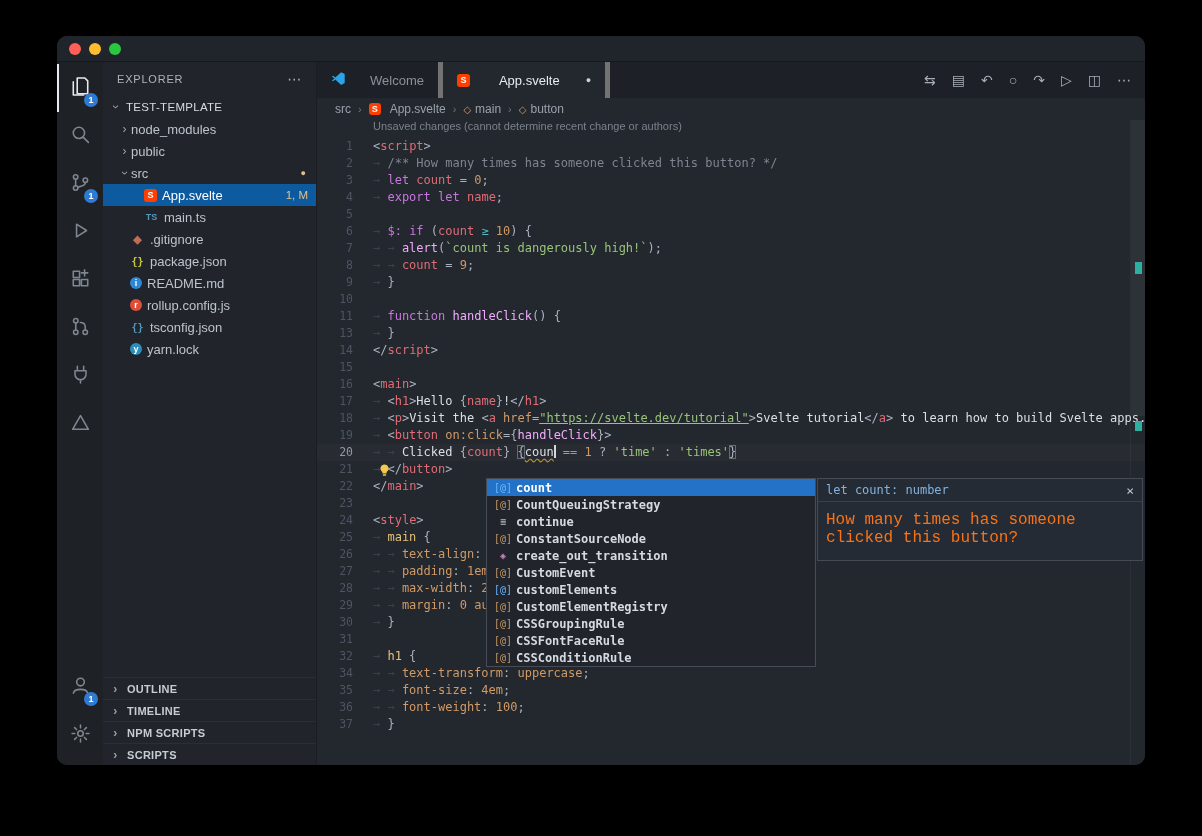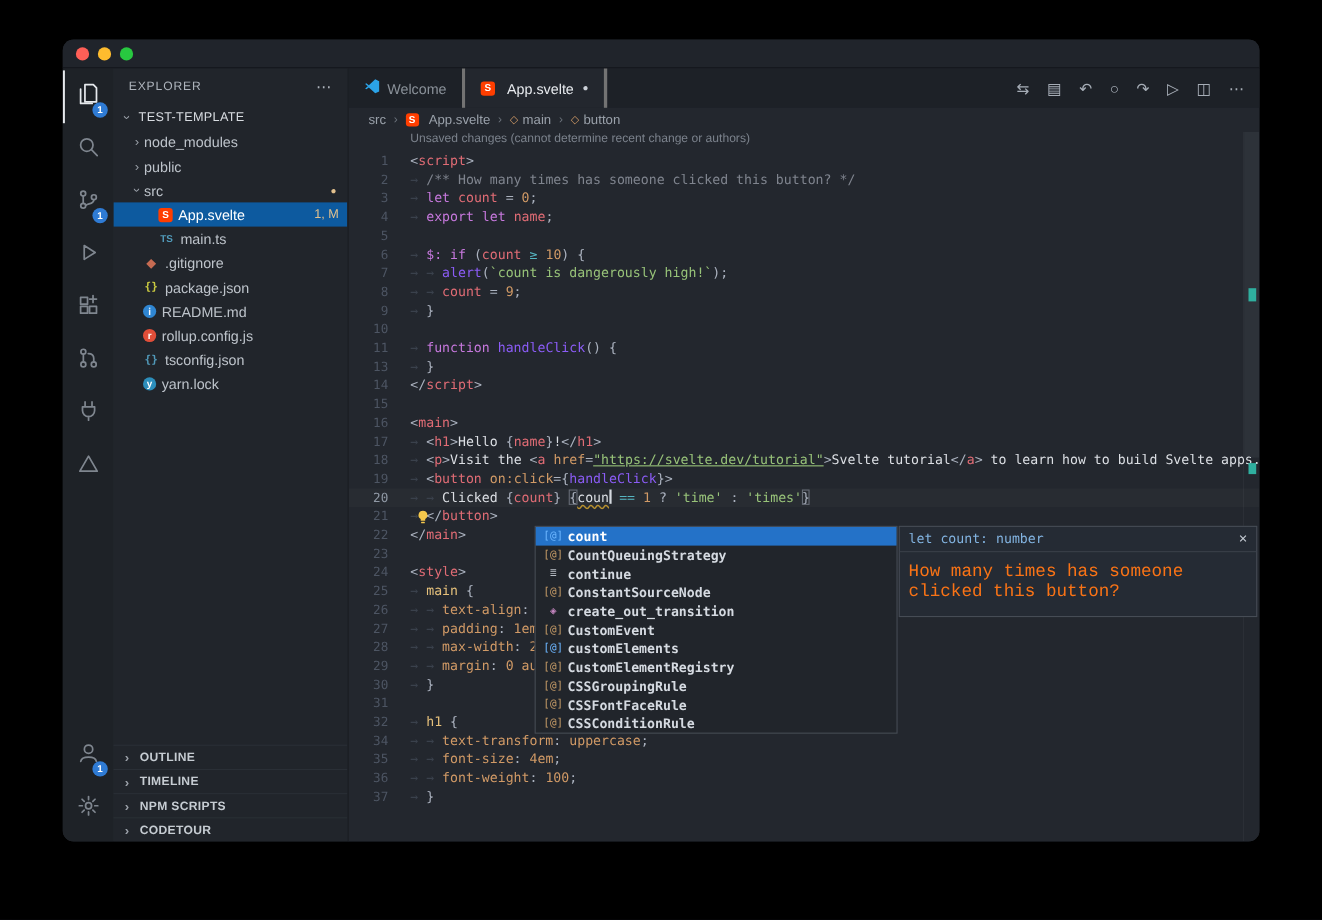--- a/index.html
+++ b/index.html
@@ -50,42 +50,42 @@
   .fi-rollup{background:#e04e39;color:#fff;border-radius:50%;font-size:9px;width:12px;height:12px;}
   .fi-yarn{background:#2c8ebb;color:#fff;border-radius:50%;font-size:9px;width:12px;height:12px;}
   .tbadge{margin-left:auto;margin-right:8px;color:#e2c08d;font-size:11.5px;}
   .tdot{margin-left:auto;margin-right:10px;color:#e2c08d;font-size:9px;}
   .sb-section{height:22px;display:flex;align-items:center;gap:5px;padding-left:6px;
     border-top:1px solid #2a2f36;color:#c6ccd2;font-weight:700;font-size:11px;cursor:pointer;
     flex:none;letter-spacing:.3px;}
   
   .editor{flex:1;display:flex;flex-direction:column;min-width:0;background:#23272e;border-left:1px solid #1a1d22;}
   .tabbar{height:36px;background:#1d2127;display:flex;flex:none;align-items:stretch;}
-  .tab{display:flex;align-items:center;gap:6px;padding:0 14px;font-size:13px;color:#8a9199;
-    border-right:3px solid #737373;cursor:pointer;}
+  .tab{display:flex;align-items:center;gap:24px;padding:0 14px;font-size:13px;color:#8a9199;
+    border-right:5px solid #737373;cursor:pointer;}
   .tab.active{background:#23272e;color:#e8ebef;}
   .dirty{font-size:9px;color:#ccd1d8;margin-left:2px;}
   .tab-actions{margin-left:auto;display:flex;align-items:center;gap:16px;padding:0 14px;color:#a6adb6;}
   .ta{font-size:14px;cursor:pointer;line-height:1;}
   .breadcrumb{height:22px;display:flex;align-items:center;padding-left:18px;font-size:12px;
     color:#9aa1aa;gap:7px;flex:none;}
   .bc-item{display:flex;align-items:center;gap:4px;cursor:pointer;}
   .bc-sep{color:#6c737c;font-size:11px;}
   .bc-sym{color:#d19a66;font-size:10px;}
   
   .editor-body{flex:1;position:relative;overflow:hidden;font:12px "DejaVu Sans Mono",monospace;}
   .notice{height:18px;line-height:18px;padding-left:56px;color:#7b828c;
     font:11px "Liberation Sans",sans-serif;}
   .cline{display:flex;height:17px;line-height:17px;}
   .cline.cur{background:rgba(255,255,255,.025);}
   .gut{width:36px;text-align:right;color:#4d5563;flex:none;font-size:11.5px;}
   .cline.cur .gut{color:#9099a5;}
   .lc{padding-left:20px;white-space:pre;color:#abb2bf;}
   .kw{color:#c678dd}.var{color:#e06c75}.num{color:#d19a66}.str{color:#98c379}
-  .strl{color:#98c379;text-decoration:underline}.fn{color:#8b5cf6}.tag{color:#e06c75}
+  .strl{color:#98c379;text-decoration:underline}.fn{color:#f0abfc}.tag{color:#e06c75}
   .attr{color:#d19a66}.punc{color:#abb2bf}.com{color:#7f848e;}
   .op{color:#56b6c2}.txt{color:#dcdfe4}.sel{color:#e5c07b}.prop{color:#d19a66}
   .ind{display:inline-block;width:2ch;color:#3a414c;}
   .cursor{display:inline-block;width:2px;height:13px;background:#d4d9df;vertical-align:-2px;}
   .sq{color:#dcdfe4;text-decoration:underline wavy #b8912f;text-underline-offset:2px;}
   .brk{outline:1px solid #666c76;outline-offset:-1px;}
   .swatch{display:inline-block;width:9px;height:9px;background:#ff3e00;border:1px solid #c9ced4;
     vertical-align:-1px;margin-right:3px;}
   .lightbulb{position:absolute;left:60px;top:343px;width:15px;height:15px;cursor:pointer;}
   
@@ -256,21 +256,21 @@
           <div class="sb-section">
             <span class="chev">›</span>
             <span>TIMELINE</span>
           </div>
           <div class="sb-section">
             <span class="chev">›</span>
             <span>NPM SCRIPTS</span>
           </div>
           <div class="sb-section">
             <span class="chev">›</span>
-            <span>CODETOUR</span>
+            <span>SCRIPTS</span>
           </div>
         </div>
     </aside>
     <section class="editor">
       <div class="tabbar">
         <div id="tabs" style="display:flex">
             <div class="tab">
               <span><svg viewBox="0 0 16 16" width="15" height="15">
                   <path fill="#2ba3e8" d="M10.8 1.2 4.6 6.9 2.2 5.1 1 5.8l2.6 2.2L1 10.2l1.2.7 2.4-1.8 6.2 5.7 3.8-1.9V3.1z"></path>
                 </svg></span>

